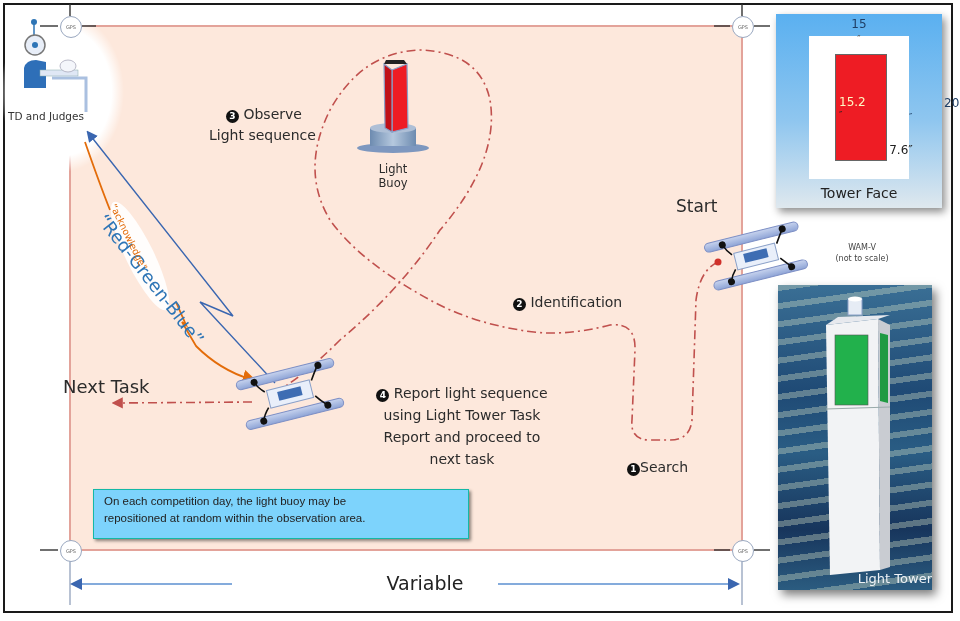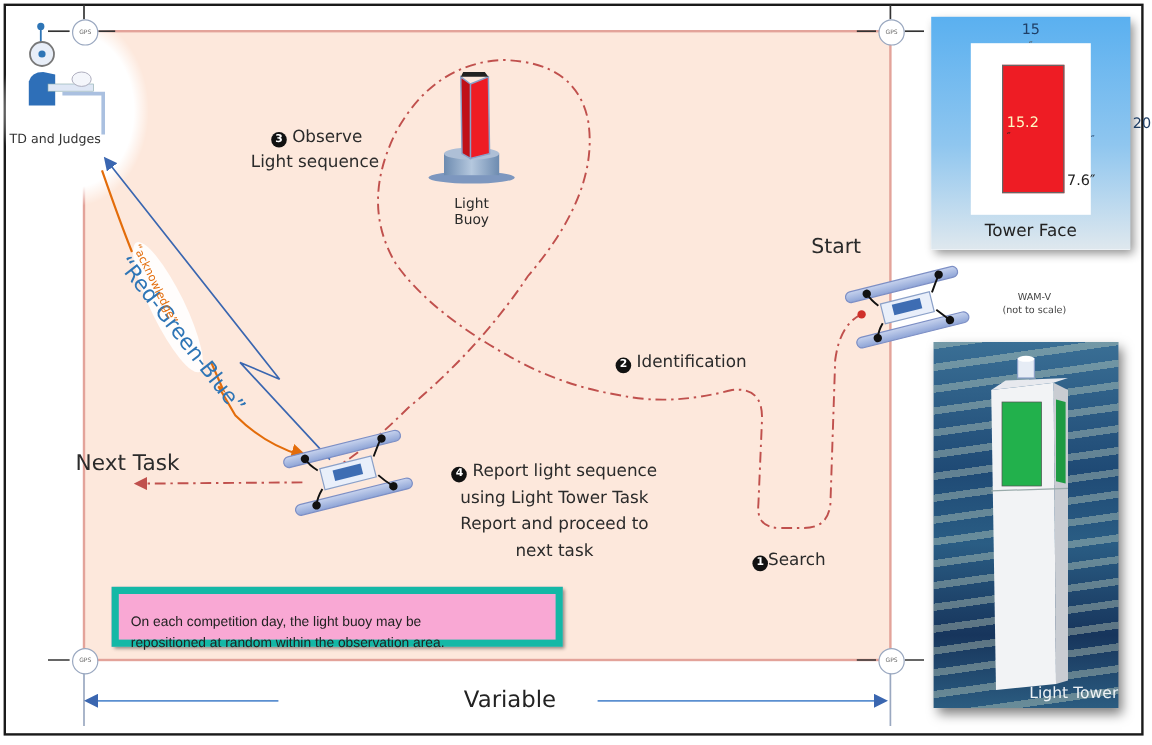--- a/index.html
+++ b/index.html
@@ -11,23 +11,23 @@
   #tower-face { position:absolute; left:776px; top:14px; width:166px; height:194px;
      background:linear-gradient(#5ab0f0 0%, #8fc6ef 55%, #dfe8ee 100%);
      box-shadow:3px 4px 8px rgba(0,0,0,0.45); }
   #tf-white { position:absolute; left:33px; top:22px; width:100px; height:143px; background:#fff; }
   #tf-red { position:absolute; left:59px; top:40px; width:50px; height:105px; background:#ee1c24; border:1px solid #666; }
   #light-tower { position:absolute; left:778px; top:285px; width:154px; height:305px;
      background:
        repeating-linear-gradient(172deg, rgba(220,230,200,0.35) 0 6px, rgba(20,50,90,0) 6px 18px),
        linear-gradient(#3a6f95 0%, #1f4a75 35%, #2a5d84 55%, #17355c 80%, #2b5c80 100%);
      box-shadow:4px 5px 9px rgba(0,0,0,0.5); overflow:hidden; }
-  #note-box { position:absolute; left:93px; top:489px; width:376px; height:50px; background:#f9a8d4;
-     box-shadow:2px 2px 3px rgba(0,0,0,0.45); border:6px solid #14b8a6; box-sizing:border-box;
-     padding:16px 10px; font-size:11.5px; line-height:17px; color:#222; font-family:"Liberation Sans", sans-serif; }
+  #note-box { position:absolute; left:93px; top:489px; width:376px; height:50px; background:#7dd3fc;
+     box-shadow:2px 2px 3px rgba(0,0,0,0.45); border:1px solid #14b8a6; box-sizing:border-box;
+     padding:3px 10px; font-size:11.5px; line-height:17px; color:#222; font-family:"Liberation Sans", sans-serif; }
   .gps { position:absolute; width:20px; height:20px; margin-left:-10px; margin-top:-10px; border-radius:50%;
      background:#fff; border:1px solid #9aa8c0; font-size:5px; color:#666; display:flex; align-items:center; justify-content:center; }
 </style>
 </head>
 <body>
 
 <div id="frame"></div>
 
 <svg id="stage" width="960" height="621" viewBox="0 0 960 621" xmlns="http://www.w3.org/2000/svg">
   <defs>

